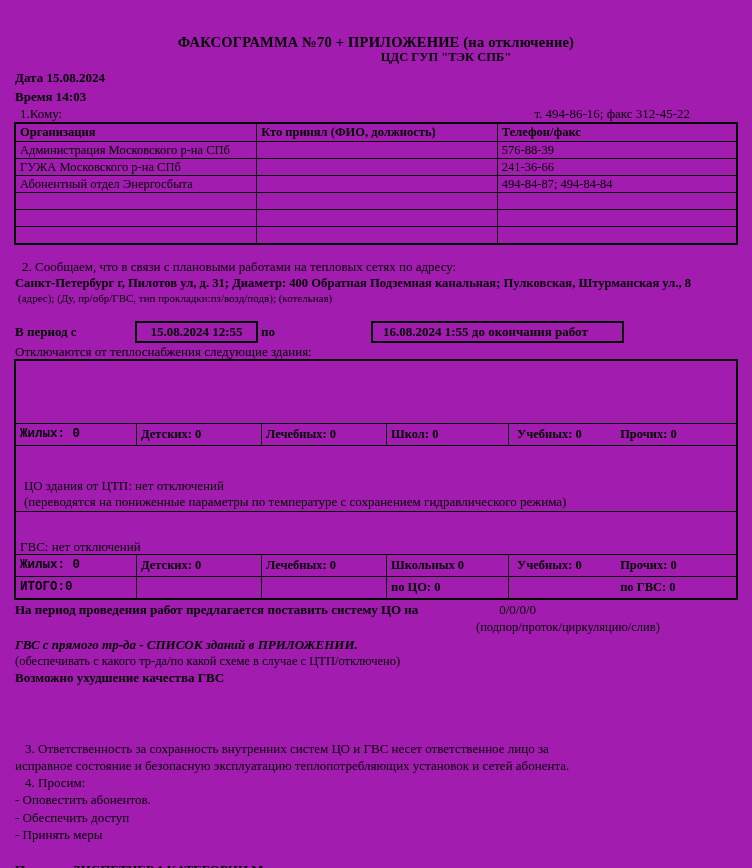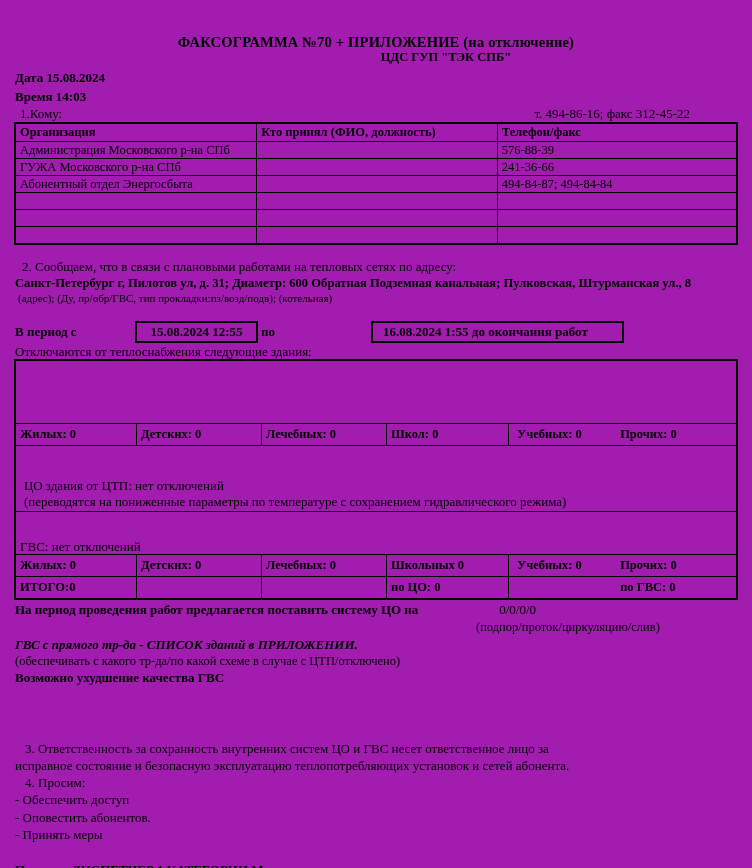--- a/index.html
+++ b/index.html
@@ -89,21 +89,21 @@
   .counts-row {
     display:flex;
     height:21px;
     line-height:20px;
     font-weight:bold;
     font-size:12.5px;
   }
   .counts-row.r1 { border-top:1px solid #000; border-bottom:1px solid #000; }
   .counts-row.rt { border-top:1px solid #000; }
   .cc { padding-left:4px; border-right:1px solid #000; box-sizing:border-box; overflow:hidden; white-space:nowrap; }
-  .c1 { width:121px; } .c2 { width:125px; } .c3 { width:125px; } .c4 { width:122px; }
+  .c1 { width:121px;font-family:Liberation Mono, monospace; } .c2 { width:125px; } .c3 { width:125px; } .c4 { width:122px; }
   .c5 { flex:1; border-right:none; }
   .c5 .half1 { display:inline-block; width:104px; padding-left:4px; box-sizing:border-box; }
   .c5 .half2 { display:inline; }
 
   .co-area {
     height:66px;
     border-bottom:1px solid #000;
     display:flex; flex-direction:column; justify-content:flex-end;
     padding-left:8px;
     box-sizing:border-box;
@@ -192,21 +192,21 @@
       </tr>
       <tr>
         <td></td>
         <td></td>
         <td></td>
       </tr>
     </tbody>
   </table>
 
   <div class="s2-intro">2. Сообщаем, что в связи с плановыми работами на тепловых  сетях  по адресу:</div>
-  <div class="s2-address">Санкт-Петербург г, Пилотов ул, д. 31; Диаметр: 600 Обратная Подземная канальная; Пулковская, Штурманская ул., 8</div>
+  <div class="s2-address">Санкт-Петербург г, Пилотов ул, д. 31; Диаметр: 400 Обратная Подземная канальная; Пулковская, Штурманская ул., 8</div>
   <div class="s2-hint">(адрес);        (Ду,  пр/обр/ГВС,  тип прокладки:пз/возд/подв);   (котельная)</div>
 
   <div class="period-row">
     <span class="period-label">В период с</span>
     <span class="period-box1">15.08.2024 12:55</span>
     <span class="period-po">по</span>
     <span class="period-box2">16.08.2024  1:55 до окончания работ</span>
   </div>
 
   <div class="disconnect-note">Отключаются от теплоснабжения следующие здания:</div>
@@ -266,19 +266,19 @@
   <div class="gvs-bold1">ГВС с прямого тр-да - СПИСОК зданий в ПРИЛОЖЕНИИ.</div>
   <div class="gvs-hint">(обеспечивать с какого тр-да/по какой схеме в случае с ЦТП/отключено)</div>
   <div class="gvs-bold2">Возможно ухудшение качества ГВС</div>
 
   <div class="s3">
     <div class="l1">3. Ответственность за сохранность внутренних систем ЦО и ГВС несет ответственное лицо за</div>
     <div class="l2">исправное состояние и безопасную эксплуатацию теплопотребляющих установок и сетей абонента.</div>
   </div>
 
   <div class="s4-title">4. Просим:</div>
+  <div class="s4-item">- Оповестить абонентов.</div>
   <div class="s4-item">- Обеспечить доступ</div>
-  <div class="s4-item">- Оповестить абонентов.</div>
   <div class="s4-item">- Принять меры</div>
 
   <div class="footer-line">Передал: ДИСПЕТЧЕР 1 КАТЕГОРИИ Мосин</div>
 
 </div>
 
 </body></html>

